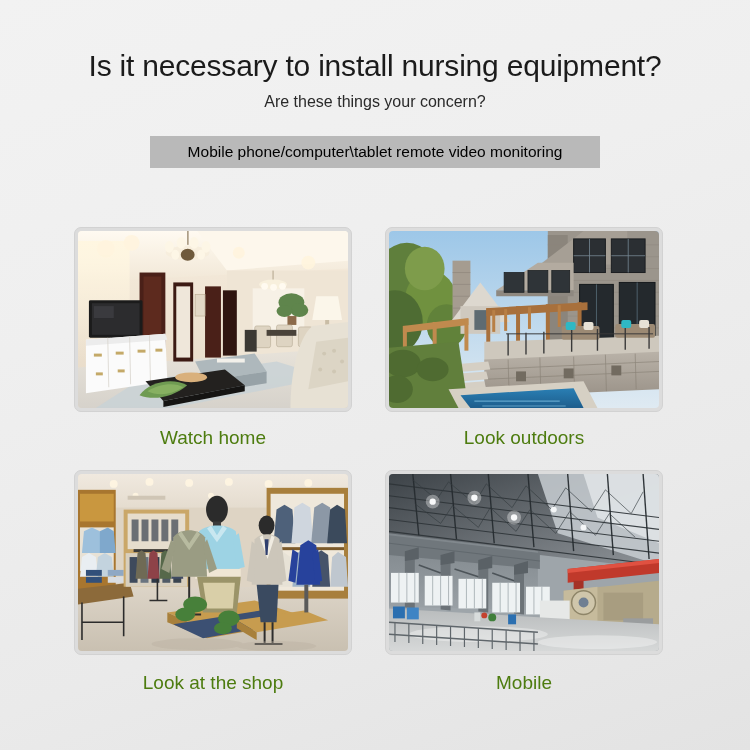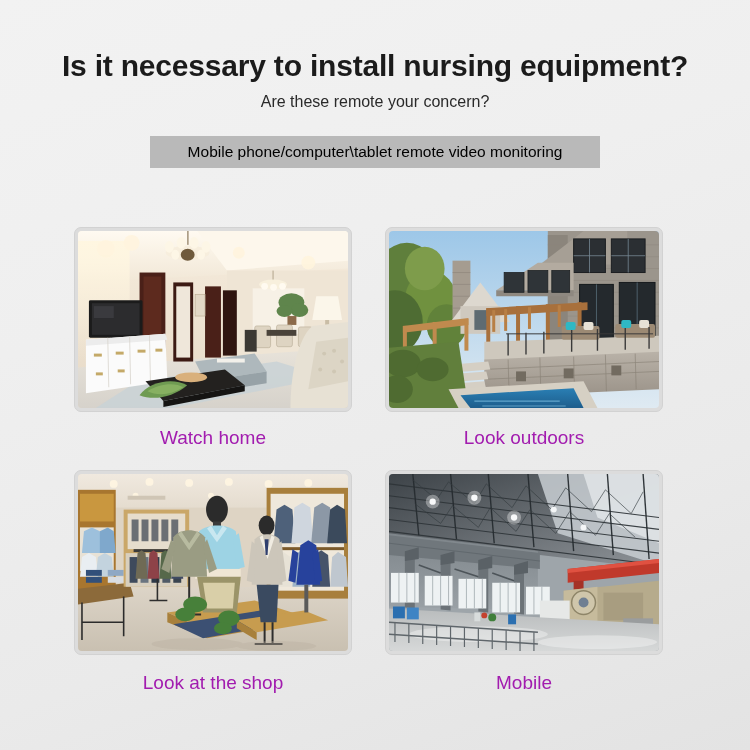--- a/index.html
+++ b/index.html
@@ -23,21 +23,21 @@
   
   .headline {
     position: absolute;
     top: 48px;
     left: 0;
     width: 750px;
     text-align: center;
     font-size: 30px;
     line-height: 36px;
     color: #1b1b1b;
-    font-weight: 700;
+    font-weight: 400;
     letter-spacing: -0.2px;
   }
   .subhead {
     position: absolute;
     top: 91px;
     left: 0;
     width: 750px;
     text-align: center;
     font-size: 16px;
     line-height: 22px;
@@ -100,31 +100,31 @@
     border-radius: 4px;
     overflow: hidden;
   }
   .thumb svg { display: block; width: 100%; height: 100%; }
 
   .caption {
     margin-top: 14px;
     text-align: center;
     font-size: 19px;
     line-height: 24px;
-    color: #a21caf;
+    color: #4d7c0f;
   }
   .cell.c2 .caption, .cell.c3 .caption { margin-top: 16px; }
 </style>
 </head>
 <body>
 
 <div class="page">
 
   <div class="headline">Is it necessary to install nursing equipment?</div>
-  <div class="subhead">Are these remote your concern?</div>
+  <div class="subhead">Are these things your concern?</div>
 
   <div class="banner">
     <span class="banner-text">Mobile phone/computer\tablet remote video monitoring</span>
   </div>
 
   <div class="grid">
 
     <div class="cell c0">
       <div class="thumb">
         <div class="inner">

